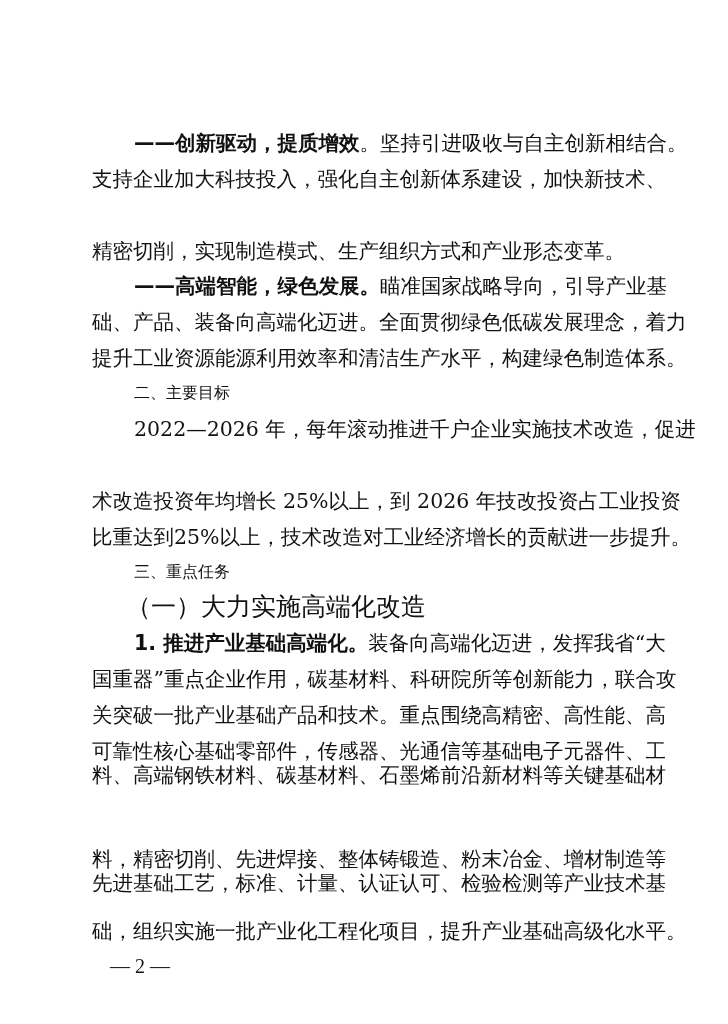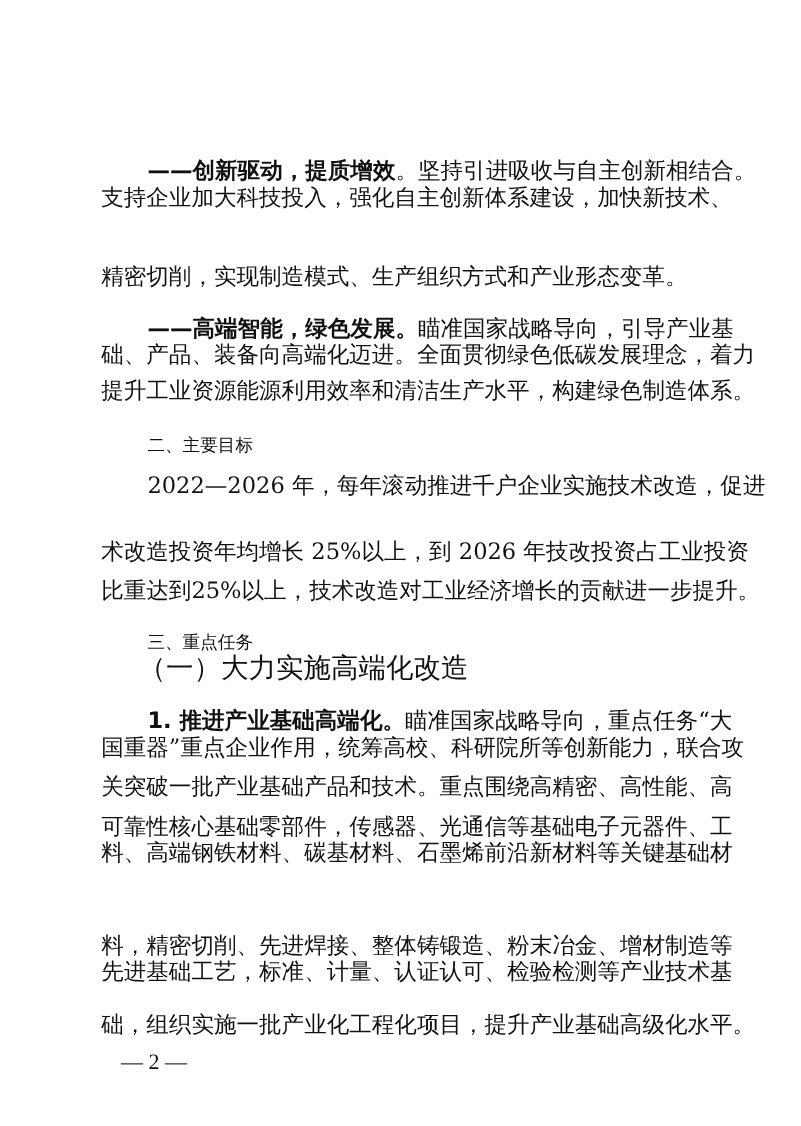--- a/index.html
+++ b/index.html
@@ -2,21 +2,21 @@
 <html><head>
 <meta charset="utf-8">
 <style>
   html, body { margin: 0; padding: 0; background: #ffffff; }
   body { width: 728px; height: 1024px; position: relative; overflow: hidden;
          font-family: "DejaVu Serif", "Liberation Serif", serif; color: #111; }
   .page { position: absolute; left: 0; top: 0; width: 728px; height: 1024px; }
   .line { position: absolute; left: 92px; width: 546px; height: 30px;
           font-size: 20.5px; line-height: 30px; white-space: nowrap;
           text-align: justify; text-align-last: justify; letter-spacing: 0; }
-  .line.indent { left: 134px; width: 504px; margin-top: 12px; }
+  .line.indent { left: 134px; width: 504px; }
   .line.last { text-align-last: left; }
   .b { font-weight: bold; font-family: "DejaVu Sans", "Liberation Sans", sans-serif; }
   .h2 { font-family: "DejaVu Sans", "Liberation Sans", sans-serif; font-size: 16px; text-align-last: left; }
   .h3 { font-size: 25px; text-align-last: left; left: 126px; }
   .footer { position: absolute; left: 110px; top: 955px; font-size: 20px;
             font-family: "Liberation Serif", "DejaVu Serif", serif; }
 </style>
 </head>
 <body>
 
@@ -25,36 +25,36 @@
   <div class="line indent" style="top:128px;">
     <span class="b">——创新驱动，提质增效</span><span>。坚持引进吸收与自主创新相结合。</span>
   </div>
   <div class="line" style="top:164px;">支持企业加大科技投入，强化自主创新体系建设，加快新技术、</div>
   <div class="line last" style="top:236px;">精密切削，实现制造模式、生产组织方式和产业形态变革。</div>
 
   <div class="line indent" style="top:271px;">
     <span class="b">——高端智能，绿色发展。</span><span>瞄准国家战略导向，引导产业基</span>
   </div>
   <div class="line" style="top:307px;">础、产品、装备向高端化迈进。全面贯彻绿色低碳发展理念，着力</div>
-  <div class="line" style="top:343px;font-family:Liberation Mono, monospace;">提升工业资源能源利用效率和清洁生产水平，构建绿色制造体系。</div>
+  <div class="line" style="top:343px;">提升工业资源能源利用效率和清洁生产水平，构建绿色制造体系。</div>
 
   <div class="line indent h2" style="top:378px;">二、主要目标</div>
 
   <div class="line indent" style="top:414px;">2022—2026 年，每年滚动推进千户企业实施技术改造，促进</div>
   <div class="line" style="top:486px;">术改造投资年均增长 25%以上，到 2026 年技改投资占工业投资</div>
   <div class="line" style="top:522px;">比重达到25%以上，技术改造对工业经济增长的贡献进一步提升。</div>
 
   <div class="line indent h2" style="top:557px;">三、重点任务</div>
 
   <div class="line h3" style="top:592px;">（一）大力实施高端化改造</div>
 
   <div class="line indent" style="top:628px;">
-    <span class="b">1. 推进产业基础高端化。</span><span>瞄准国家战略导向，重点任务“大</span>
+    <span class="b">1. 推进产业基础高端化。</span><span>装备向高端化迈进，发挥我省“大</span>
   </div>
-  <div class="line" style="top:664px;">国重器”重点企业作用，统筹高校、科研院所等创新能力，联合攻</div>
+  <div class="line" style="top:664px;">国重器”重点企业作用，碳基材料、科研院所等创新能力，联合攻</div>
   <div class="line" style="top:700px;">关突破一批产业基础产品和技术。重点围绕高精密、高性能、高</div>
   <div class="line" style="top:736px;">可靠性核心基础零部件，传感器、光通信等基础电子元器件、工</div>
   <div class="line" style="top:760px;">料、高端钢铁材料、碳基材料、石墨烯前沿新材料等关键基础材</div>
   <div class="line" style="top:844px;">料，精密切削、先进焊接、整体铸锻造、粉末冶金、增材制造等</div>
   <div class="line" style="top:868px;">先进基础工艺，标准、计量、认证认可、检验检测等产业技术基</div>
   <div class="line" style="top:916px;">础，组织实施一批产业化工程化项目，提升产业基础高级化水平。</div>
 
   <div class="footer">— 2 —</div>
 </div>
 

